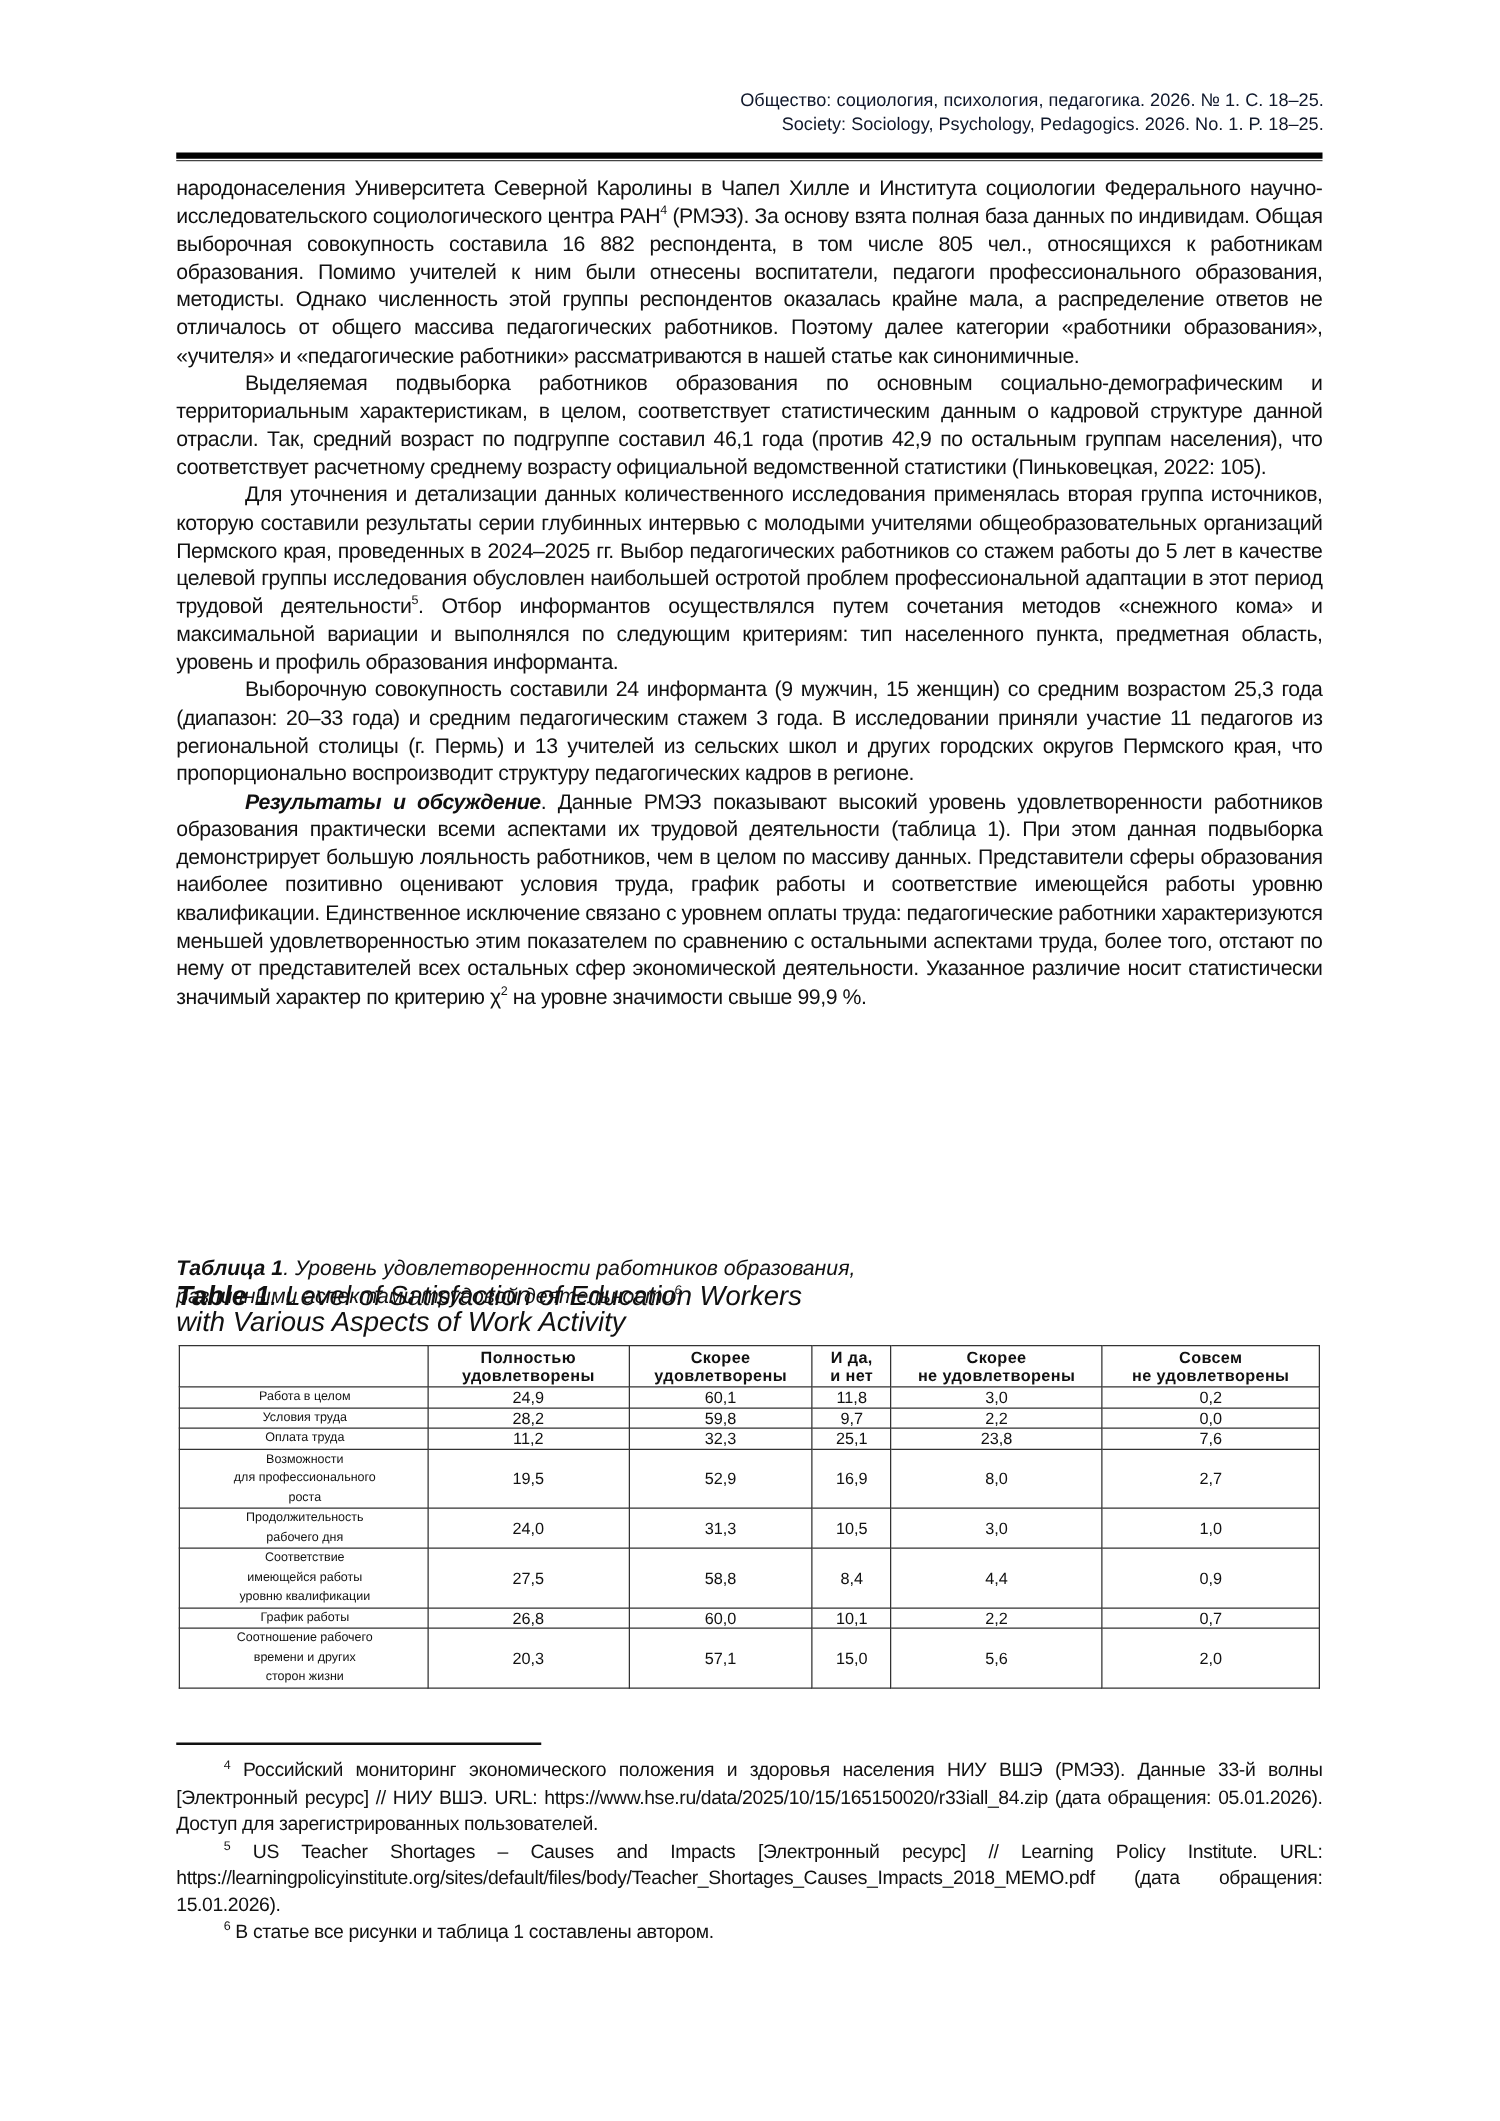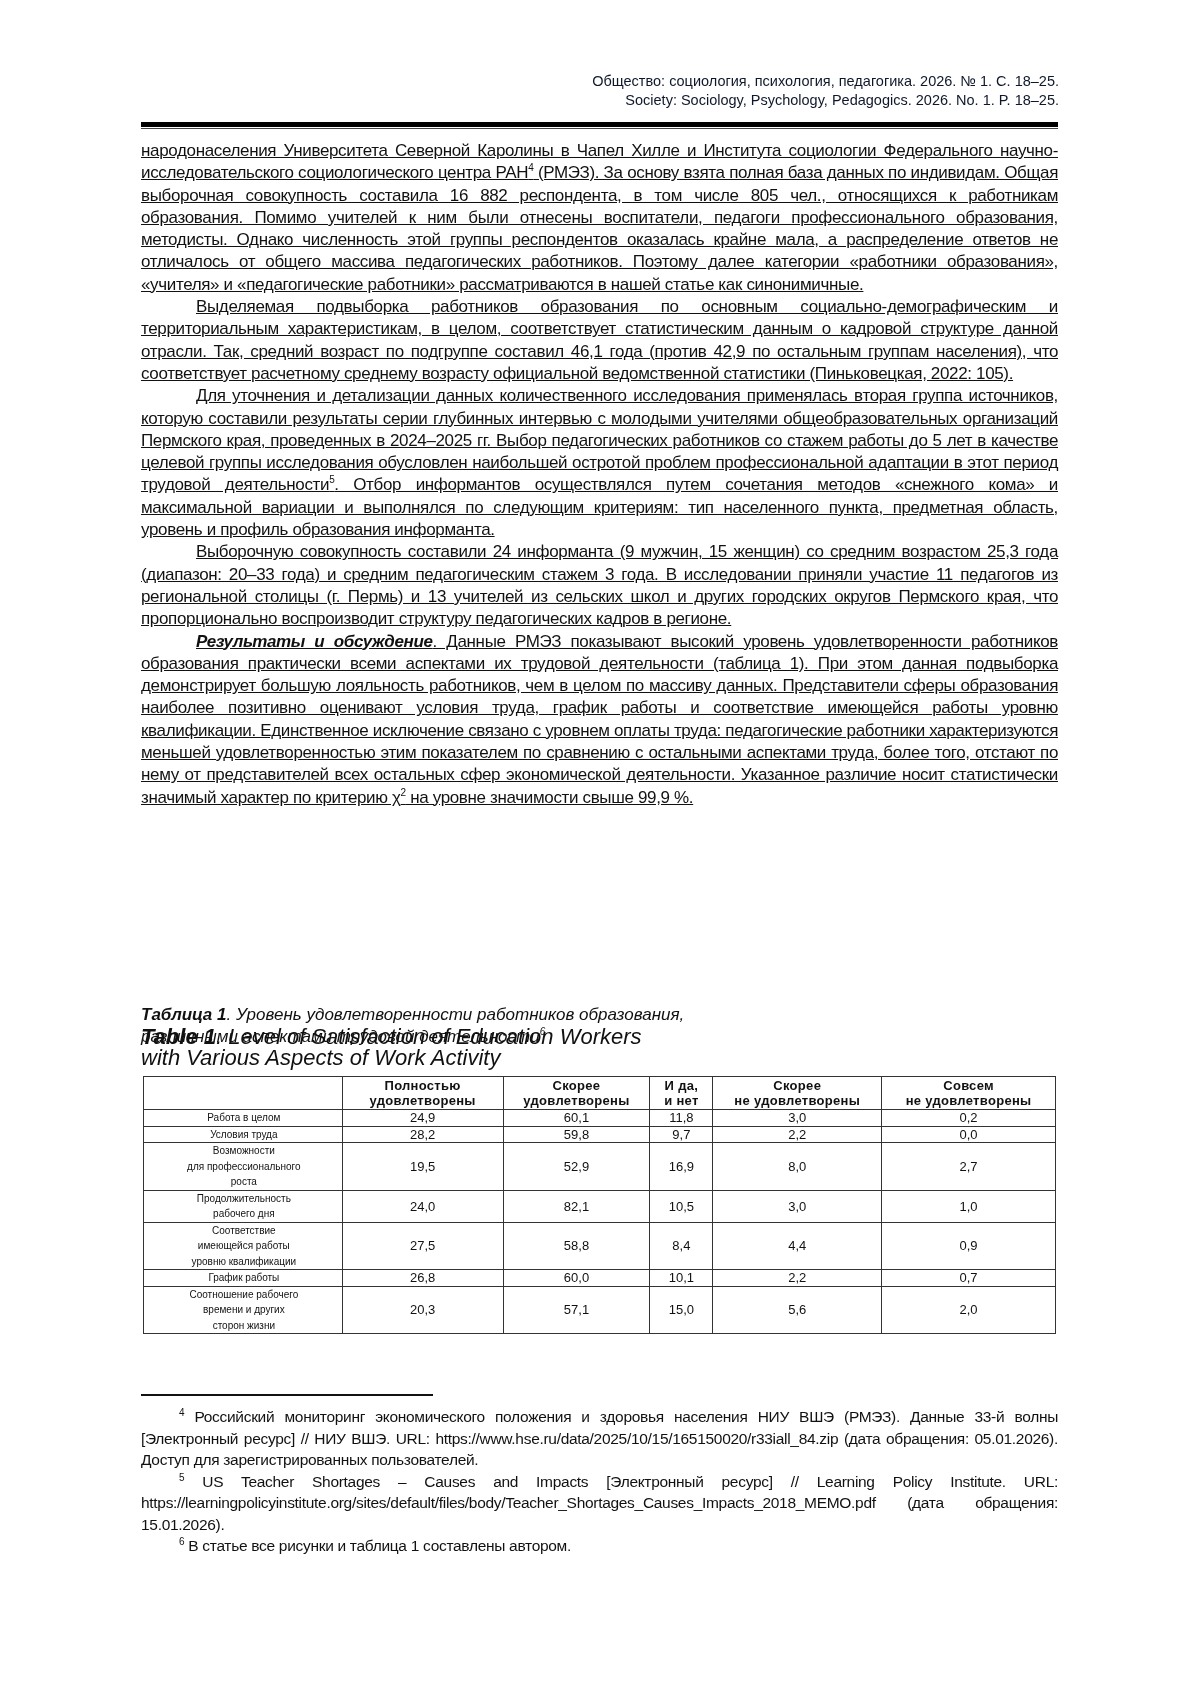--- a/index.html
+++ b/index.html
@@ -7,21 +7,21 @@
          font-family: "Liberation Sans", sans-serif; color: #111111; }
 
   .running-head { position: absolute; right: 141px; top: 72px; text-align: right;
                   font-size: 14.5px; line-height: 19px; color: #0f172a; }
   .head-rule-thick { position: absolute; left: 141px; width: 917px; top: 122px; height: 5px; background: #000; }
   .head-rule-thin  { position: absolute; left: 141px; width: 917px; top: 128px; height: 1px; background: #444; }
 
   .body-text { position: absolute; left: 141px; top: 140px; width: 917px;
                font-family: "Liberation Sans", sans-serif; font-size: 17px; line-height: 22.3px;
                text-align: justify; letter-spacing: -0.35px; font-stretch: condensed; }
-  .body-text p { margin: 0; text-decoration: underline; }
+  .body-text p { margin: 0; }
   .body-text p.indent { text-indent: 55px; }
   .bold-italic { font-weight: bold; font-style: italic; }
   sup { font-size: 10px; line-height: 0; vertical-align: super; }
 
   .caption-ru { position: absolute; left: 141px; top: 968px; width: 917px; font-size: 17px; line-height: 22px; margin-top: 36px; }
   .caption-en { position: absolute; left: 141px; top: 1026px; width: 917px; font-size: 22px; line-height: 21px; }
   .caption-ru .lbl, .caption-en .lbl { font-weight: bold; font-style: italic; }
   .caption-ru .ttl, .caption-en .ttl { font-style: italic; }
 
   table.data { position: absolute; left: 143px; top: 1076px; width: 913px; border-collapse: collapse;
@@ -96,31 +96,39 @@
     </tr>
     <tr>
       <td class="lbl"><span>Условия труда</span></td>
       <td class="num">28,2</td>
       <td class="num">59,8</td>
       <td class="num">9,7</td>
       <td class="num">2,2</td>
       <td class="num">0,0</td>
     </tr>
     <tr>
+      <td class="lbl"><span>Оплата труда</span></td>
+      <td class="num">11,2</td>
+      <td class="num">32,3</td>
+      <td class="num">25,1</td>
+      <td class="num">23,8</td>
+      <td class="num">7,6</td>
+    </tr>
+    <tr>
       <td class="lbl"><span>Возможности</span><br><span>для профессионального</span><br><span>роста</span></td>
       <td class="num">19,5</td>
       <td class="num">52,9</td>
       <td class="num">16,9</td>
       <td class="num">8,0</td>
       <td class="num">2,7</td>
     </tr>
     <tr>
       <td class="lbl"><span>Продолжительность</span><br><span>рабочего дня</span></td>
       <td class="num">24,0</td>
-      <td class="num">82,1</td>
+      <td class="num">31,3</td>
       <td class="num">10,5</td>
       <td class="num">3,0</td>
       <td class="num">1,0</td>
     </tr>
     <tr>
       <td class="lbl"><span>Соответствие</span><br><span>имеющейся работы</span><br><span>уровню квалификации</span></td>
       <td class="num">27,5</td>
       <td class="num">58,8</td>
       <td class="num">8,4</td>
       <td class="num">4,4</td>

